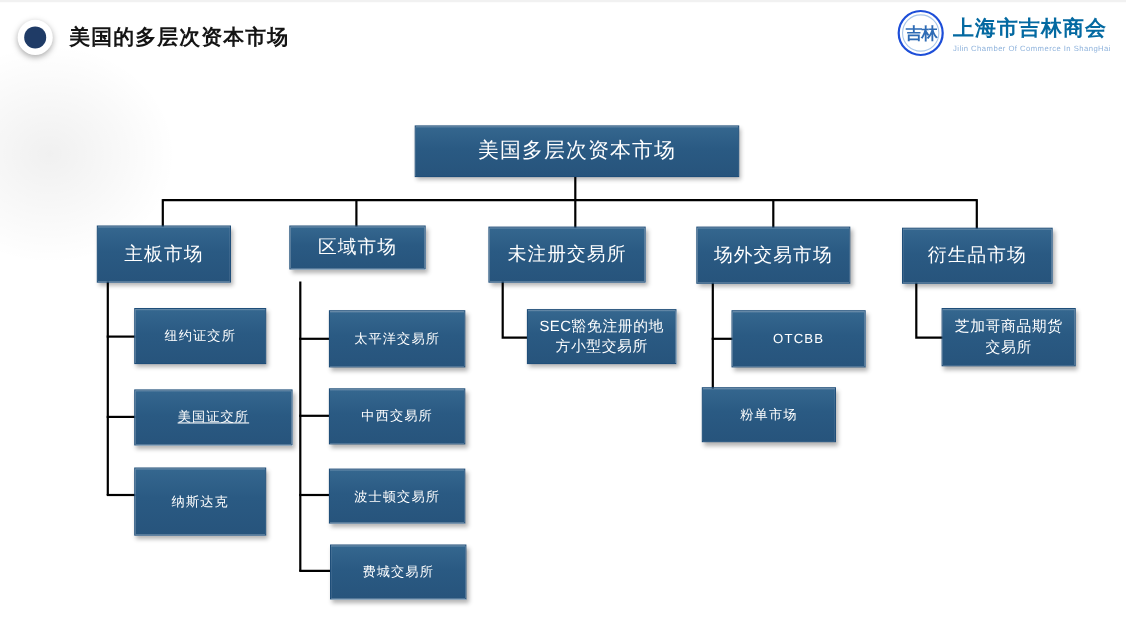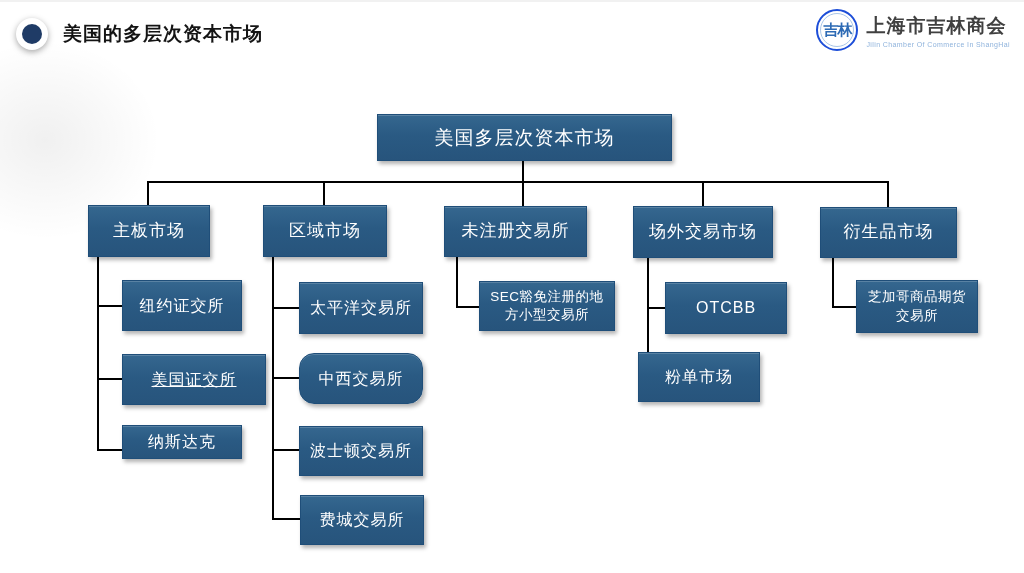--- a/index.html
+++ b/index.html
@@ -33,50 +33,50 @@
   .logo-badge{
     width:42px;height:42px;border-radius:50%;border:2px solid #1d4ed8;
     box-sizing:border-box;display:flex;align-items:center;justify-content:center;
     position:relative;background:#ffffff;
   }
   .logo-badge::after{
     content:"";position:absolute;inset:2px;border-radius:50%;border:1px solid #A9C6E8;
   }
   .logo-badge-text{font-size:15px;font-weight:bold;color:#2E6BB5;letter-spacing:-1px;}
   .logo-textblock{margin-left:8px;display:flex;flex-direction:column;}
-  .logo-name{font-size:19px;font-weight:bold;color:#404040;letter-spacing:1px;}
+  .logo-name{font-size:19px;font-weight:bold;color:#0369a1;letter-spacing:1px;}
   .logo-subtitle{font-size:7px;color:#8FB3DC;margin-top:2px;letter-spacing:0.4px;}
 
   
   .chart{position:absolute;left:0;top:0;width:1024px;height:573px;}
   svg.connectors{position:absolute;left:0;top:0;z-index:0;}
   .node{
     position:absolute;z-index:1;box-sizing:border-box;
     background:linear-gradient(180deg,#35678F 0%,#2A5A83 45%,#27547C 100%);
     border:1px solid #1F4E79;
     box-shadow:2px 3px 4px rgba(0,0,0,0.3), inset 0 1px 0 rgba(255,255,255,0.18);
     color:#ffffff;display:flex;align-items:center;justify-content:center;
     text-align:center;letter-spacing:1px;line-height:1.35;
   }
   .lvl1{font-size:19px;}
   .lvl2{font-size:17px;}
-  .lvl3{font-size:16px;}
+  .lvl3{font-size:12px;}
   .small{font-size:13.5px;letter-spacing:0.5px;padding:2px 6px;}
 
   #n-root     {left:377px;top:114px;width:295px;height:47px;}
   #n-main     {left:88px; top:205px;width:122px;height:52px;}
-  #n-regional {left:263px;top:205px;width:124px;height:52px;}
+  #n-regional {left:263px;top:205px;width:124px;height:40px;}
   #n-unreg    {left:444px;top:206px;width:143px;height:51px;}
   #n-otc      {left:633px;top:206px;width:140px;height:52px;}
   #n-deriv    {left:820px;top:207px;width:137px;height:51px;}
   #n-nyse     {left:122px;top:280px;width:120px;height:51px;}
   #n-amex     {left:122px;top:354px;width:144px;height:51px;text-decoration:underline;}
-  #n-nasdaq   {left:122px;top:425px;width:120px;height:34px;}
+  #n-nasdaq   {left:122px;top:425px;width:120px;height:62px;}
   #n-pacific  {left:299px;top:282px;width:124px;height:52px;}
-  #n-midwest  {left:299px;top:353px;width:124px;height:51px;border-radius:15px;}
+  #n-midwest  {left:299px;top:353px;width:124px;height:51px;}
   #n-boston   {left:299px;top:426px;width:124px;height:50px;}
   #n-philly   {left:300px;top:495px;width:124px;height:50px;text-align:right;}
   #n-sec      {left:479px;top:281px;width:136px;height:50px;}
   #n-otcbb    {left:665px;top:282px;width:122px;height:52px;}
   #n-pink     {left:638px;top:352px;width:122px;height:50px;}
   #n-cme      {left:856px;top:280px;width:122px;height:53px;}
 </style>
 </head>
 <body>
 

